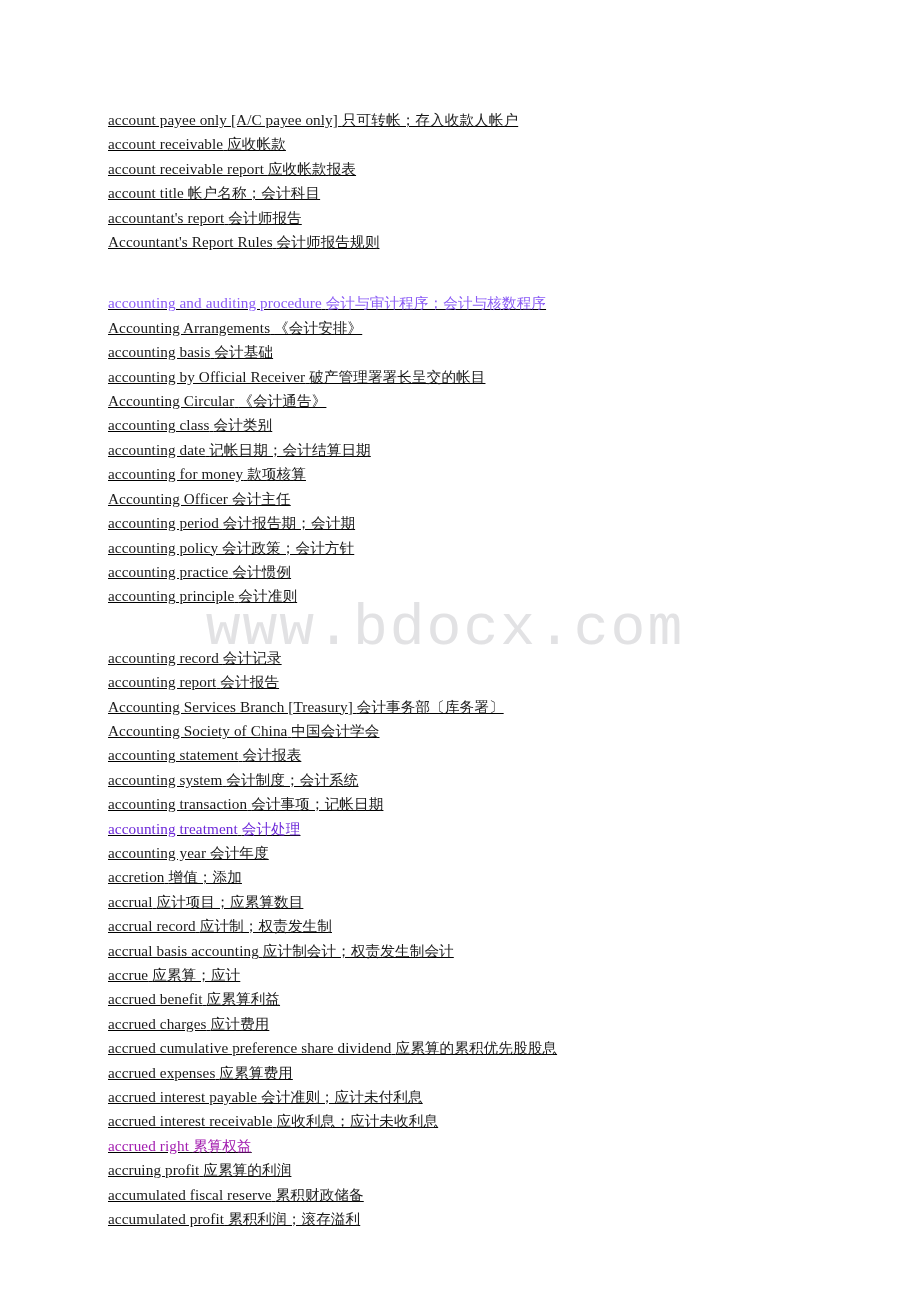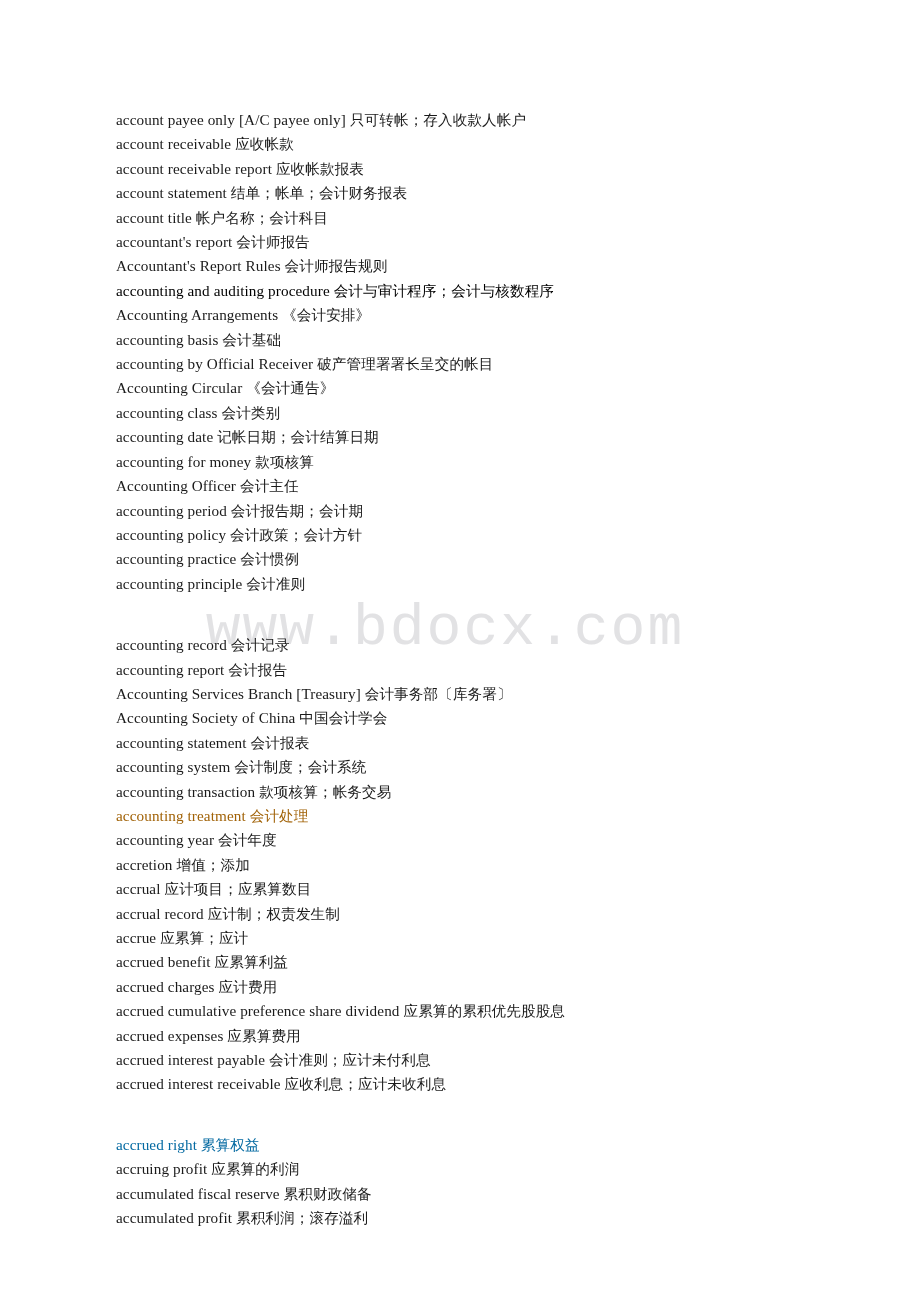--- a/index.html
+++ b/index.html
@@ -28,24 +28,25 @@
     font-weight: 400;
     letter-spacing: 2px;
     color: #e2e2e4;
     white-space: nowrap;
     z-index: 0;
     user-select: none;
     pointer-events: none;
   }
   .content {
     position: absolute;
-    left: 116px;
+    left: 108px;
     top: 108px;
     right: 40px;
     z-index: 1;
+    text-decoration: underline;
   }
   .entry {
     font-size: 15.2px;
     line-height: 24.4px;
     color: #1a1a1a;
     white-space: nowrap;
     letter-spacing: 0.1px;
   }
   .entry .term {
     font-family: "Liberation Serif", "DejaVu Serif", serif;
@@ -59,55 +60,55 @@
 <body>
 
 <div class="page" style="background: rgb(255, 255, 255);">
 
   <div class="watermark" style="color: rgb(226, 226, 228); font-family: Liberation Mono, monospace;">www.bdocx.com</div>
 
   <div class="content">
       <div class="entry" style="color: rgb(26, 26, 26);"><span class="term">account payee only [A/C payee only]</span> <span class="gloss">只可转帐；存入收款人帐户</span></div>
       <div class="entry" style="color: rgb(26, 26, 26);"><span class="term">account receivable</span> <span class="gloss">应收帐款</span></div>
       <div class="entry" style="color: rgb(26, 26, 26);"><span class="term">account receivable report</span> <span class="gloss">应收帐款报表</span></div>
-      <div class="entry" style="color: rgb(26, 26, 26);"><span class="term">account statement</span> <span class="gloss">结单；帐单；会计财务报表</span></div>
       <div class="entry" style="color: rgb(26, 26, 26);"><span class="term">account title</span> <span class="gloss">帐户名称；会计科目</span></div>
       <div class="entry" style="color: rgb(26, 26, 26);"><span class="term">accountant's report</span> <span class="gloss">会计师报告</span></div>
       <div class="entry" style="color: rgb(26, 26, 26);"><span class="term">Accountant's Report Rules</span> <span class="gloss">会计师报告规则</span></div>
-      <div class="entry" style="color: #000000;"><span class="term">accounting and auditing procedure</span> <span class="gloss">会计与审计程序；会计与核数程序</span></div>
+      <div class="entry" style="color: #8b5cf6; margin-top: 37px;"><span class="term">accounting and auditing procedure</span> <span class="gloss">会计与审计程序；会计与核数程序</span></div>
       <div class="entry" style="color: rgb(26, 26, 26);"><span class="term">Accounting Arrangements</span> <span class="gloss"> 《会计安排》</span></div>
       <div class="entry" style="color: rgb(26, 26, 26);"><span class="term">accounting basis</span> <span class="gloss">会计基础</span></div>
       <div class="entry" style="color: rgb(26, 26, 26);"><span class="term">accounting by Official Receiver</span> <span class="gloss">破产管理署署长呈交的帐目</span></div>
       <div class="entry" style="color: rgb(26, 26, 26);"><span class="term">Accounting Circular</span> <span class="gloss"> 《会计通告》</span></div>
       <div class="entry" style="color: rgb(26, 26, 26);"><span class="term">accounting class</span> <span class="gloss">会计类别</span></div>
       <div class="entry" style="color: rgb(26, 26, 26);"><span class="term">accounting date</span> <span class="gloss">记帐日期；会计结算日期</span></div>
       <div class="entry" style="color: rgb(26, 26, 26);"><span class="term">accounting for money</span> <span class="gloss">款项核算</span></div>
       <div class="entry" style="color: rgb(26, 26, 26);"><span class="term">Accounting Officer</span> <span class="gloss">会计主任</span></div>
       <div class="entry" style="color: rgb(26, 26, 26);"><span class="term">accounting period</span> <span class="gloss">会计报告期；会计期</span></div>
       <div class="entry" style="color: rgb(26, 26, 26);"><span class="term">accounting policy</span> <span class="gloss">会计政策；会计方针</span></div>
       <div class="entry" style="color: rgb(26, 26, 26);"><span class="term">accounting practice</span> <span class="gloss">会计惯例</span></div>
       <div class="entry" style="color: rgb(26, 26, 26);"><span class="term">accounting principle</span> <span class="gloss">会计准则</span></div>
       <div class="entry" style="color: rgb(26, 26, 26); margin-top: 37px;"><span class="term">accounting record</span> <span class="gloss">会计记录</span></div>
       <div class="entry" style="color: rgb(26, 26, 26);"><span class="term">accounting report</span> <span class="gloss">会计报告</span></div>
       <div class="entry" style="color: rgb(26, 26, 26);"><span class="term">Accounting Services Branch [Treasury]</span> <span class="gloss">会计事务部〔库务署〕</span></div>
       <div class="entry" style="color: rgb(26, 26, 26);"><span class="term">Accounting Society of China</span> <span class="gloss">中国会计学会</span></div>
       <div class="entry" style="color: rgb(26, 26, 26);"><span class="term">accounting statement</span> <span class="gloss">会计报表</span></div>
       <div class="entry" style="color: rgb(26, 26, 26);"><span class="term">accounting system</span> <span class="gloss">会计制度；会计系统</span></div>
-      <div class="entry" style="color: rgb(26, 26, 26);"><span class="term">accounting transaction</span> <span class="gloss">款项核算；帐务交易</span></div>
-      <div class="entry" style="color: #a16207;"><span class="term">accounting treatment</span> <span class="gloss">会计处理</span></div>
+      <div class="entry" style="color: rgb(26, 26, 26);"><span class="term">accounting transaction</span> <span class="gloss">会计事项；记帐日期</span></div>
+      <div class="entry" style="color: #6d28d9;"><span class="term">accounting treatment</span> <span class="gloss">会计处理</span></div>
       <div class="entry" style="color: rgb(26, 26, 26);"><span class="term">accounting year</span> <span class="gloss">会计年度</span></div>
       <div class="entry" style="color: rgb(26, 26, 26);"><span class="term">accretion</span> <span class="gloss">增值；添加</span></div>
       <div class="entry" style="color: rgb(26, 26, 26);"><span class="term">accrual</span> <span class="gloss">应计项目；应累算数目</span></div>
       <div class="entry" style="color: rgb(26, 26, 26);"><span class="term">accrual record</span> <span class="gloss">应计制；权责发生制</span></div>
+      <div class="entry" style="color: rgb(26, 26, 26);"><span class="term">accrual basis accounting</span> <span class="gloss">应计制会计；权责发生制会计</span></div>
       <div class="entry" style="color: rgb(26, 26, 26);"><span class="term">accrue</span> <span class="gloss">应累算；应计</span></div>
       <div class="entry" style="color: rgb(26, 26, 26);"><span class="term">accrued benefit</span> <span class="gloss">应累算利益</span></div>
       <div class="entry" style="color: rgb(26, 26, 26);"><span class="term">accrued charges</span> <span class="gloss">应计费用</span></div>
       <div class="entry" style="color: rgb(26, 26, 26);"><span class="term">accrued cumulative preference share dividend</span> <span class="gloss">应累算的累积优先股股息</span></div>
       <div class="entry" style="color: rgb(26, 26, 26);"><span class="term">accrued expenses</span> <span class="gloss">应累算费用</span></div>
       <div class="entry" style="color: rgb(26, 26, 26);"><span class="term">accrued interest payable</span> <span class="gloss">会计准则；应计未付利息</span></div>
       <div class="entry" style="color: rgb(26, 26, 26);"><span class="term">accrued interest receivable</span> <span class="gloss">应收利息；应计未收利息</span></div>
-      <div class="entry" style="color: #0369a1; margin-top: 36px;"><span class="term">accrued right</span> <span class="gloss">累算权益</span></div>
+      <div class="entry" style="color: #a21caf;"><span class="term">accrued right</span> <span class="gloss">累算权益</span></div>
       <div class="entry" style="color: rgb(26, 26, 26);"><span class="term">accruing profit</span> <span class="gloss">应累算的利润</span></div>
       <div class="entry" style="color: rgb(26, 26, 26);"><span class="term">accumulated fiscal reserve</span> <span class="gloss">累积财政储备</span></div>
       <div class="entry" style="color: rgb(26, 26, 26);"><span class="term">accumulated profit</span> <span class="gloss">累积利润；滚存溢利</span></div>
     </div>
 
 </div>
 
 </body></html>

